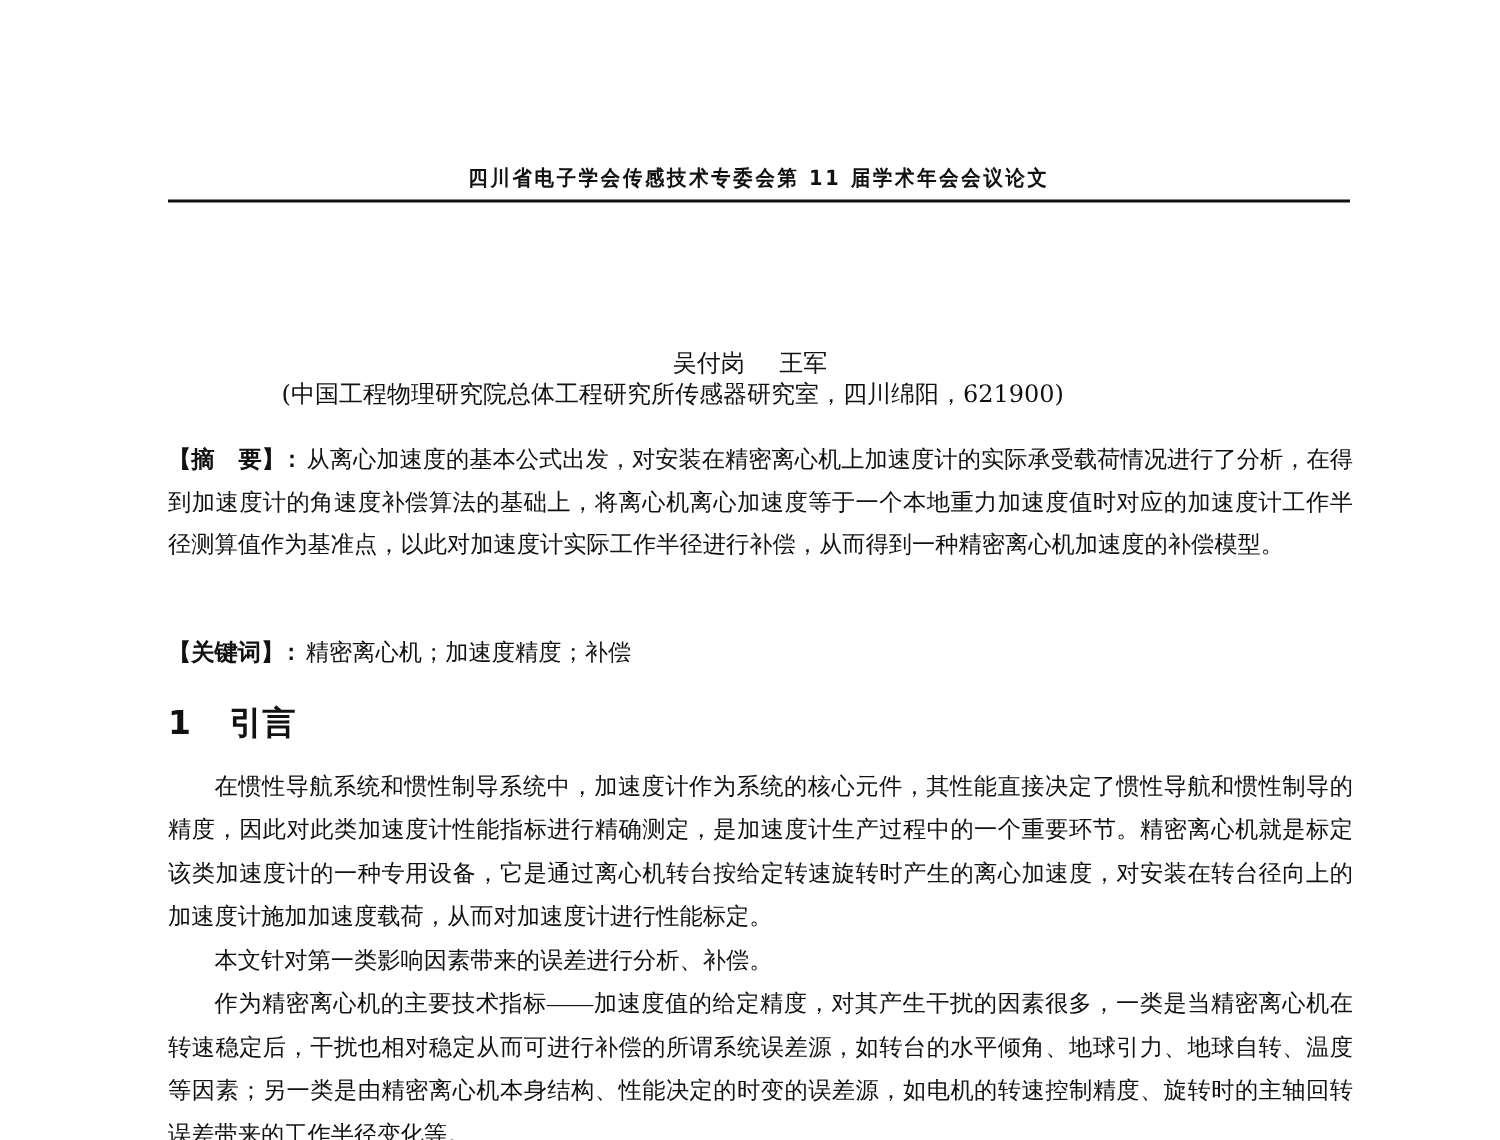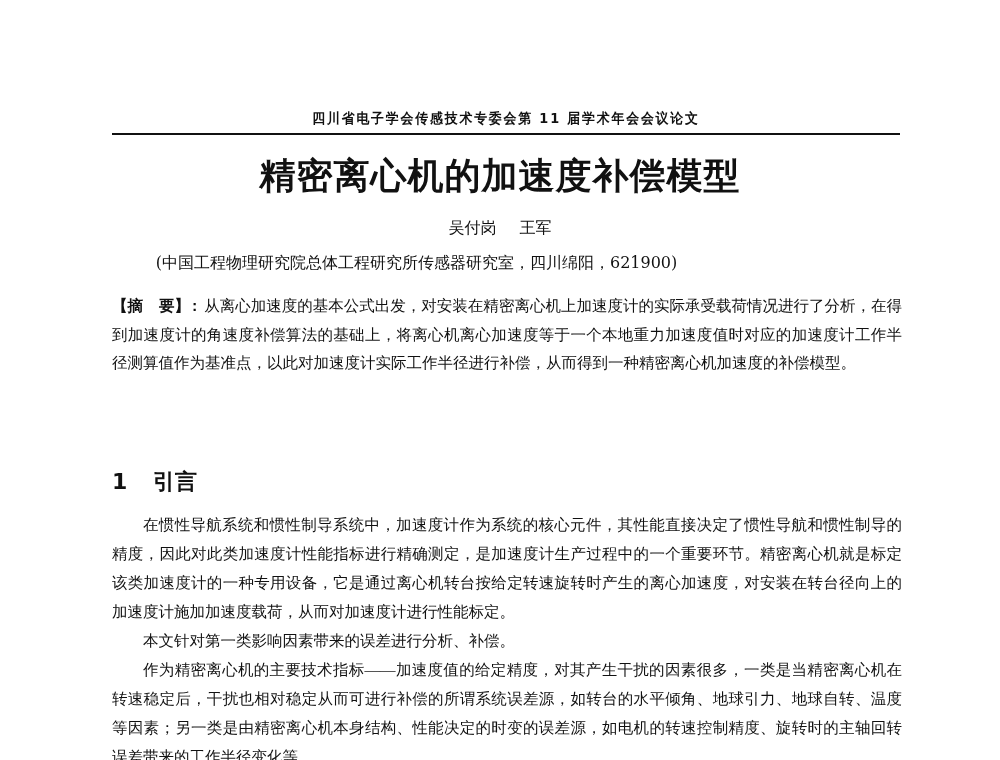--- a/index.html
+++ b/index.html
@@ -46,31 +46,32 @@
       top: 120px;
       text-align: center;
       font-family: "DejaVu Sans", "Liberation Sans", sans-serif;
       font-weight: bold;
       font-size: 36px;
       letter-spacing: 1px;
     }
     .authors {
       position: absolute;
       left: 0; width: 1000px;
-      top: 186px;
+      top: 200px;
       text-align: center;
       font-size: 16px;
     }
     .authors span + span { margin-left: 18px; }
     .affiliation {
       position: absolute;
       left: 0; width: 833px;
       top: 221px;
       text-align: center;
       font-size: 16px;
+      padding-left: 32px;
     }
     .abstract {
       position: absolute;
       left: 112px; width: 790px;
       top: 260px;
       font-size: 15.5px;
       line-height: 28px;
       text-align: justify;
       text-align-last: left;
     }
@@ -110,34 +111,37 @@
     }
   </style>
 </head>
 <body>
 
 <div class="page">
 
   <div class="running-header">四川省电子学会传感技术专委会第 11 届学术年会会议论文</div>
   <div class="header-rule"></div>
 
-  <div class="title">精密离心机的加速度补偿模型</div>
 
   <div class="authors">
     <span>吴付岗</span>
     <span>王军</span>
   </div>
 
   <div class="affiliation">(中国工程物理研究院总体工程研究所传感器研究室，四川绵阳，621900)</div>
 
   <div class="abstract">
     <span class="label"><span>【摘</span><span class="gap"></span><span>要】:</span></span>
     <span>从离心加速度的基本公式出发，对安装在精密离心机上加速度计的实际承受载荷情况进行了分析，在得到加速度计的角速度补偿算法的基础上，将离心机离心加速度等于一个本地重力加速度值时对应的加速度计工作半径测算值作为基准点，以此对加速度计实际工作半径进行补偿，从而得到一种精密离心机加速度的补偿模型。</span>
   </div>
 
+  <div class="keywords">
+    <span class="label">【关键词】:</span>
+    <span>精密离心机；加速度精度；补偿</span>
+  </div>
 
   <div class="section-heading">
     <span class="num">1</span>
     <span>引言</span>
   </div>
 
   <div class="body-text">
     <p>在惯性导航系统和惯性制导系统中，加速度计作为系统的核心元件，其性能直接决定了惯性导航和惯性制导的精度，因此对此类加速度计性能指标进行精确测定，是加速度计生产过程中的一个重要环节。精密离心机就是标定该类加速度计的一种专用设备，它是通过离心机转台按给定转速旋转时产生的离心加速度，对安装在转台径向上的加速度计施加加速度载荷，从而对加速度计进行性能标定。</p>
     <p>本文针对第一类影响因素带来的误差进行分析、补偿。</p>
     <p>作为精密离心机的主要技术指标——加速度值的给定精度，对其产生干扰的因素很多，一类是当精密离心机在转速稳定后，干扰也相对稳定从而可进行补偿的所谓系统误差源，如转台的水平倾角、地球引力、地球自转、温度等因素；另一类是由精密离心机本身结构、性能决定的时变的误差源，如电机的转速控制精度、旋转时的主轴回转误差带来的工作半径变化等。</p>

